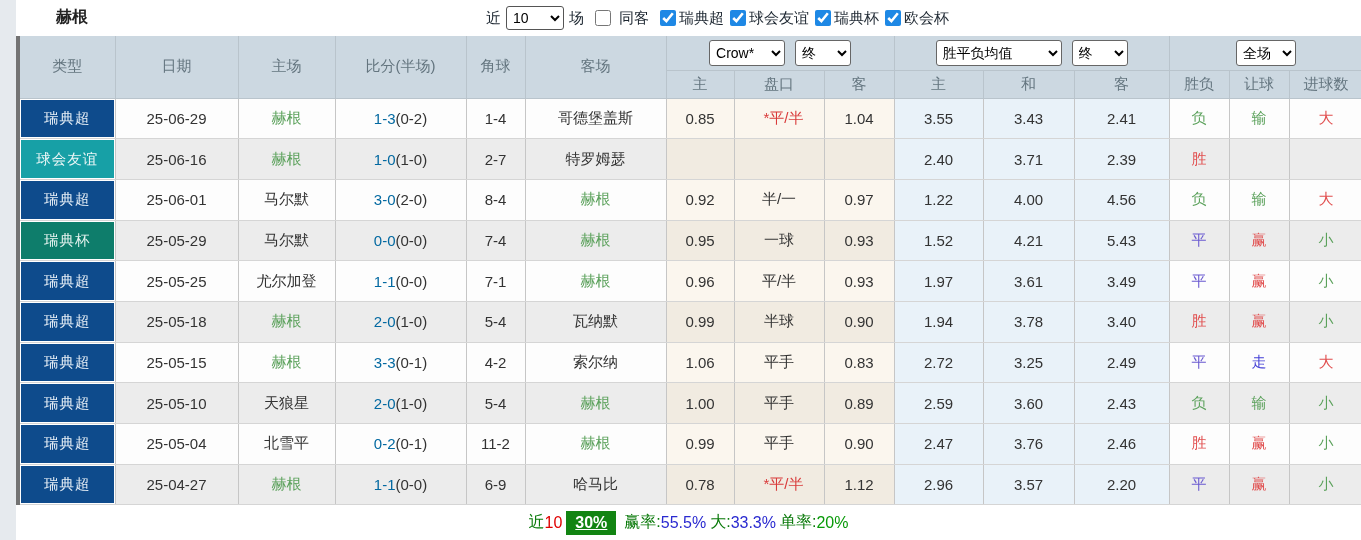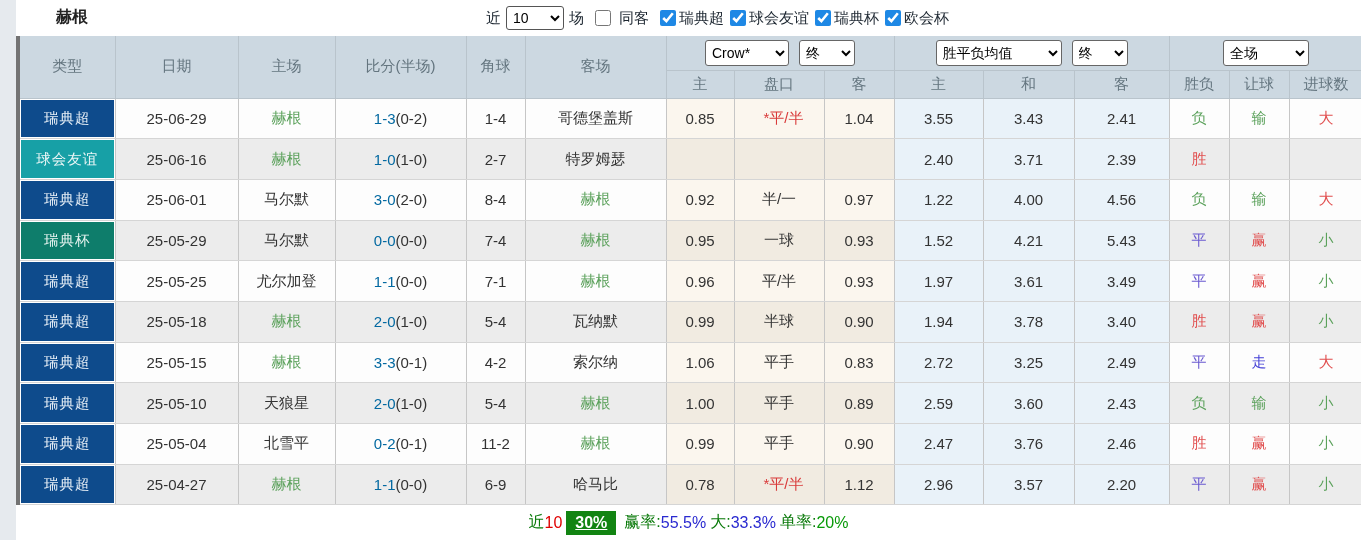--- a/index.html
+++ b/index.html
@@ -37,24 +37,24 @@
     border-right: 1px solid #b9c4cc; border-bottom: 1px solid #b9c4cc;
   }
   tr.hrow1 th { height: 34px; }
   tr.hrow2 th { height: 28px; }
   thead .grp-cell { padding: 3px 0; }
   .grp-inner { display: flex; justify-content: center; align-items: center; gap: 10px; }
   thead select {
     height: 26px; font-size: 14px; border: 1px solid #666; border-radius: 3px;
     background: #fff; padding: 0 2px;
   }
-  .sel-provider { width: 84px; }
+  .sel-provider { width: 76px; }
   .sel-stage { width: 56px; }
   .sel-avg { width: 126px; }
-  .sel-scope { width: 86px; }
+  .sel-scope { width: 60px; }
 
   tbody td {
     height: 40.7px; text-align: center; vertical-align: middle;
     border-right: 1px solid #c6c6c6; border-bottom: 1px solid #d5d5d5;
     font-size: 15px; color: #333; overflow: hidden; white-space: nowrap;
   }
   tbody tr:nth-child(odd) { background: #fdfdfd; }
   tbody tr:nth-child(even) { background: #ececec; }
 
   td.type-cell { padding: 1px; background: #fff; }

